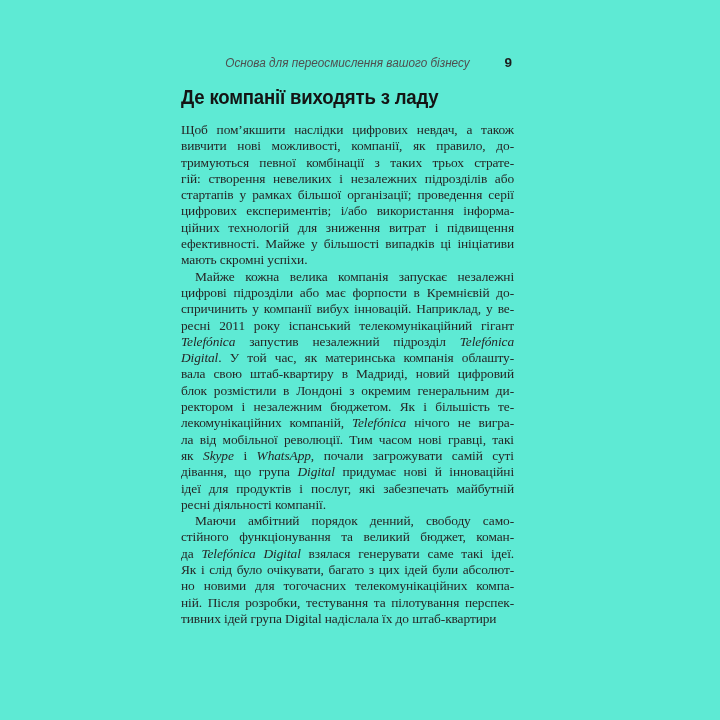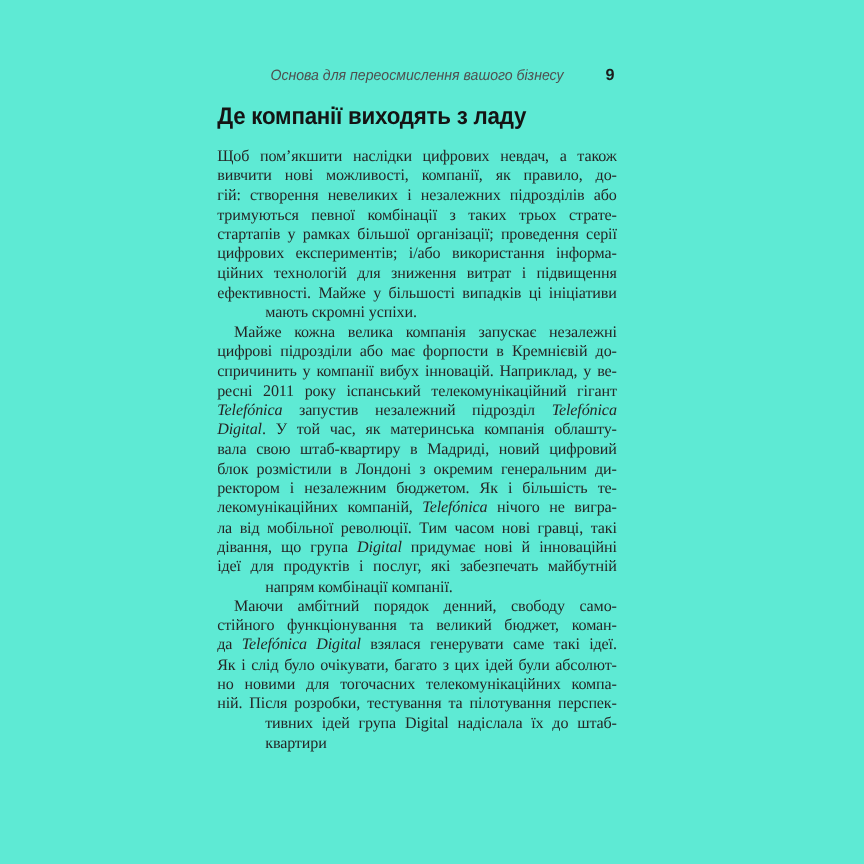--- a/index.html
+++ b/index.html
@@ -67,21 +67,20 @@
     letter-spacing: -0.1px;
   }
   .line {
     text-align: justify;
     text-align-last: justify;
     height: 16.3px;
     overflow: visible;
   }
   .line.last {
     text-align-last: left;
-    margin-left: 40px;
   }
   .line.indent {
     text-indent: 14px;
   }
   .line i {
     font-style: italic;
   }
 </style>
 </head>
 <body>
@@ -92,41 +91,42 @@
     <header class="running-head">
       <span class="running-title">Основа для переосмислення вашого бізнесу</span>
       <span class="page-number">9</span>
     </header>
 
     <h1 class="section-heading"><span class="squeeze">Де компанії виходять з ладу</span></h1>
 
     <main class="body-text">
         <div class="line">Щоб пом’якшити наслідки цифрових невдач, а також</div>
         <div class="line">вивчити нові можливості, компанії, як правило, до-</div>
+        <div class="line">тримуються певної комбінації з таких трьох страте-</div>
         <div class="line">гій: створення невеликих і незалежних підрозділів або</div>
-        <div class="line">тримуються певної комбінації з таких трьох страте-</div>
         <div class="line">стартапів у рамках більшої організації; проведення серії</div>
         <div class="line">цифрових експериментів; і/або використання інформа-</div>
         <div class="line">ційних технологій для зниження витрат і підвищення</div>
         <div class="line">ефективності. Майже у більшості випадків ці ініціативи</div>
         <div class="line last">мають скромні успіхи.</div>
         <div class="line indent">Майже кожна велика компанія запускає незалежні</div>
         <div class="line">цифрові підрозділи або має форпости в Кремнієвій до-</div>
         <div class="line">спричинить у компанії вибух інновацій. Наприклад, у ве-</div>
         <div class="line">ресні 2011 року іспанський телекомунікаційний гігант</div>
         <div class="line"><i>Telefónica</i> запустив незалежний підрозділ <i>Telefónica</i></div>
         <div class="line"><i>Digital</i>. У той час, як материнська компанія облашту-</div>
         <div class="line">вала свою штаб-квартиру в Мадриді, новий цифровий</div>
         <div class="line">блок розмістили в Лондоні з окремим генеральним ди-</div>
         <div class="line">ректором і незалежним бюджетом. Як і більшість те-</div>
         <div class="line">лекомунікаційних компаній, <i>Telefónica</i> нічого не вигра-</div>
         <div class="line">ла від мобільної революції. Тим часом нові гравці, такі</div>
+        <div class="line">як <i>Skype</i> і <i>WhatsApp</i>, почали загрожувати самій суті</div>
         <div class="line">дівання, що група <i>Digital</i> придумає нові й інноваційні</div>
         <div class="line">ідеї для продуктів і послуг, які забезпечать майбутній</div>
-        <div class="line last">напрям комбінації компанії.</div>
+        <div class="line last">ресні діяльності компанії.</div>
         <div class="line indent">Маючи амбітний порядок денний, свободу само-</div>
         <div class="line">стійного функціонування та великий бюджет, коман-</div>
         <div class="line">да <i>Telefónica Digital</i> взялася генерувати саме такі ідеї.</div>
         <div class="line">Як і слід було очікувати, багато з цих ідей були абсолют-</div>
         <div class="line">но новими для тогочасних телекомунікаційних компа-</div>
         <div class="line">ній. Після розробки, тестування та пілотування перспек-</div>
         <div class="line last">тивних ідей група Digital надіслала їх до штаб-квартири</div>
       </main>
 
   </div>

